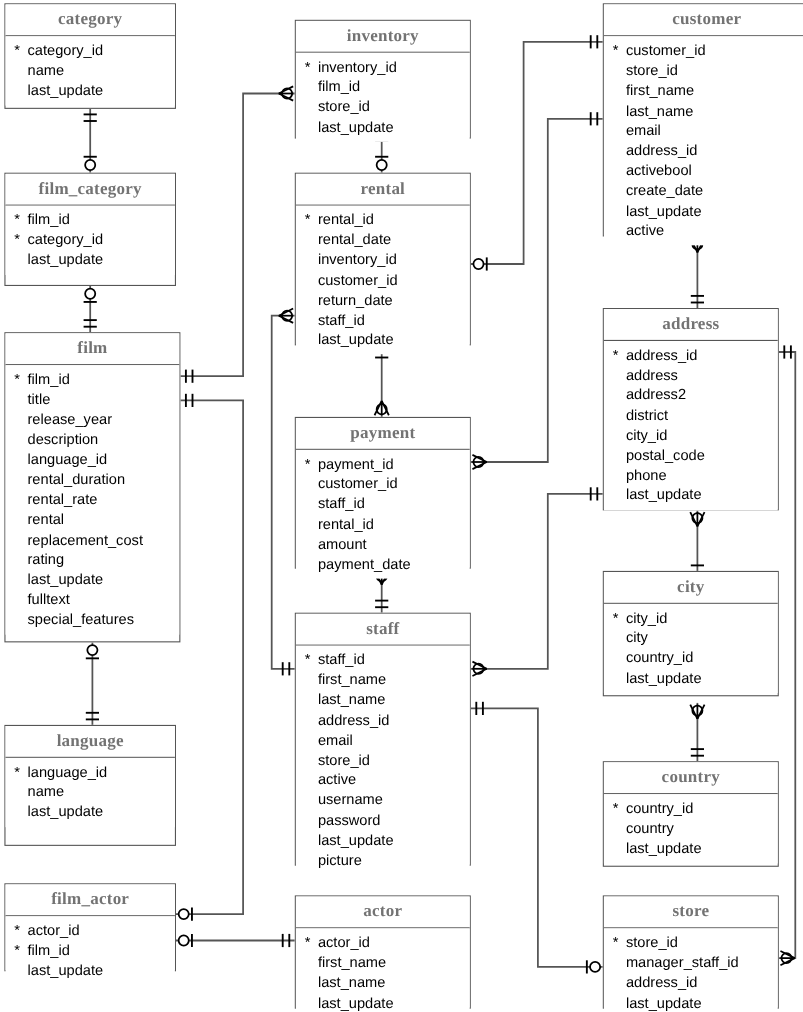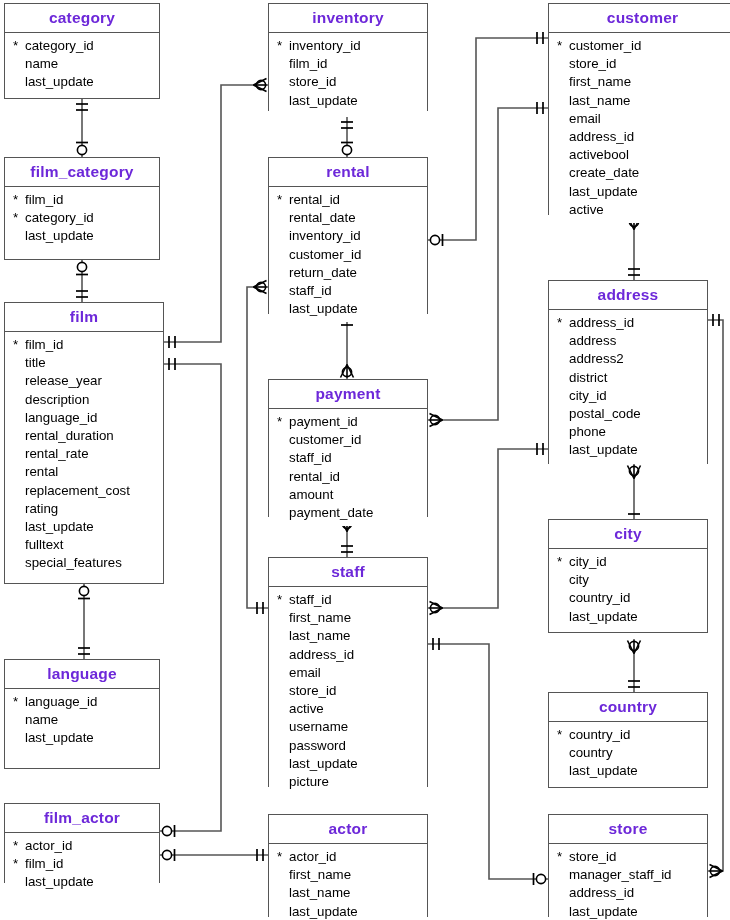--- a/index.html
+++ b/index.html
@@ -32,24 +32,25 @@
     background: #ffffff;
     z-index: 5;
   }
   .entity-title {
     box-sizing: border-box;
     height: 29px;
     line-height: 27px;
     text-align: center;
     font-weight: bold;
     font-size: 15.5px;
-    color: #6d28d9;
+    color: #737373;
     border-bottom: 1.4px solid #555555;
     background: #ffffff;
     letter-spacing: .2px;
+    font-family: Liberation Serif, serif;
   }
   .entity-attrs {
     padding: 4px 0 4px 0;
     background: #ffffff;
   }
   .attr {
     font-size: 13.3px;
     line-height: 18.2px;
     color: #000000;
     white-space: nowrap;
@@ -359,21 +360,21 @@
         </div>
       </div>
       <div class="entity" style="left: 4px; top: 803px; width: 156px; height: 80px;">
         <div class="entity-title">film_actor</div>
         <div class="entity-attrs">
           <div class="attr"><span class="pk">*</span><span class="nm">actor_id</span></div>
           <div class="attr"><span class="pk">*</span><span class="nm">film_id</span></div>
           <div class="attr"><span class="pk"></span><span class="nm">last_update</span></div>
         </div>
       </div>
-      <div class="entity" style="left: 268px; top: 3px; width: 160px; height: 108px;">
+      <div class="entity" style="left: 268px; top: 18px; width: 160px; height: 108px;">
         <div class="entity-title">inventory</div>
         <div class="entity-attrs">
           <div class="attr"><span class="pk">*</span><span class="nm">inventory_id</span></div>
           <div class="attr"><span class="pk"></span><span class="nm">film_id</span></div>
           <div class="attr"><span class="pk"></span><span class="nm">store_id</span></div>
           <div class="attr"><span class="pk"></span><span class="nm">last_update</span></div>
         </div>
       </div>
       <div class="entity" style="left: 268px; top: 157px; width: 160px; height: 157px;">
         <div class="entity-title">rental</div>

